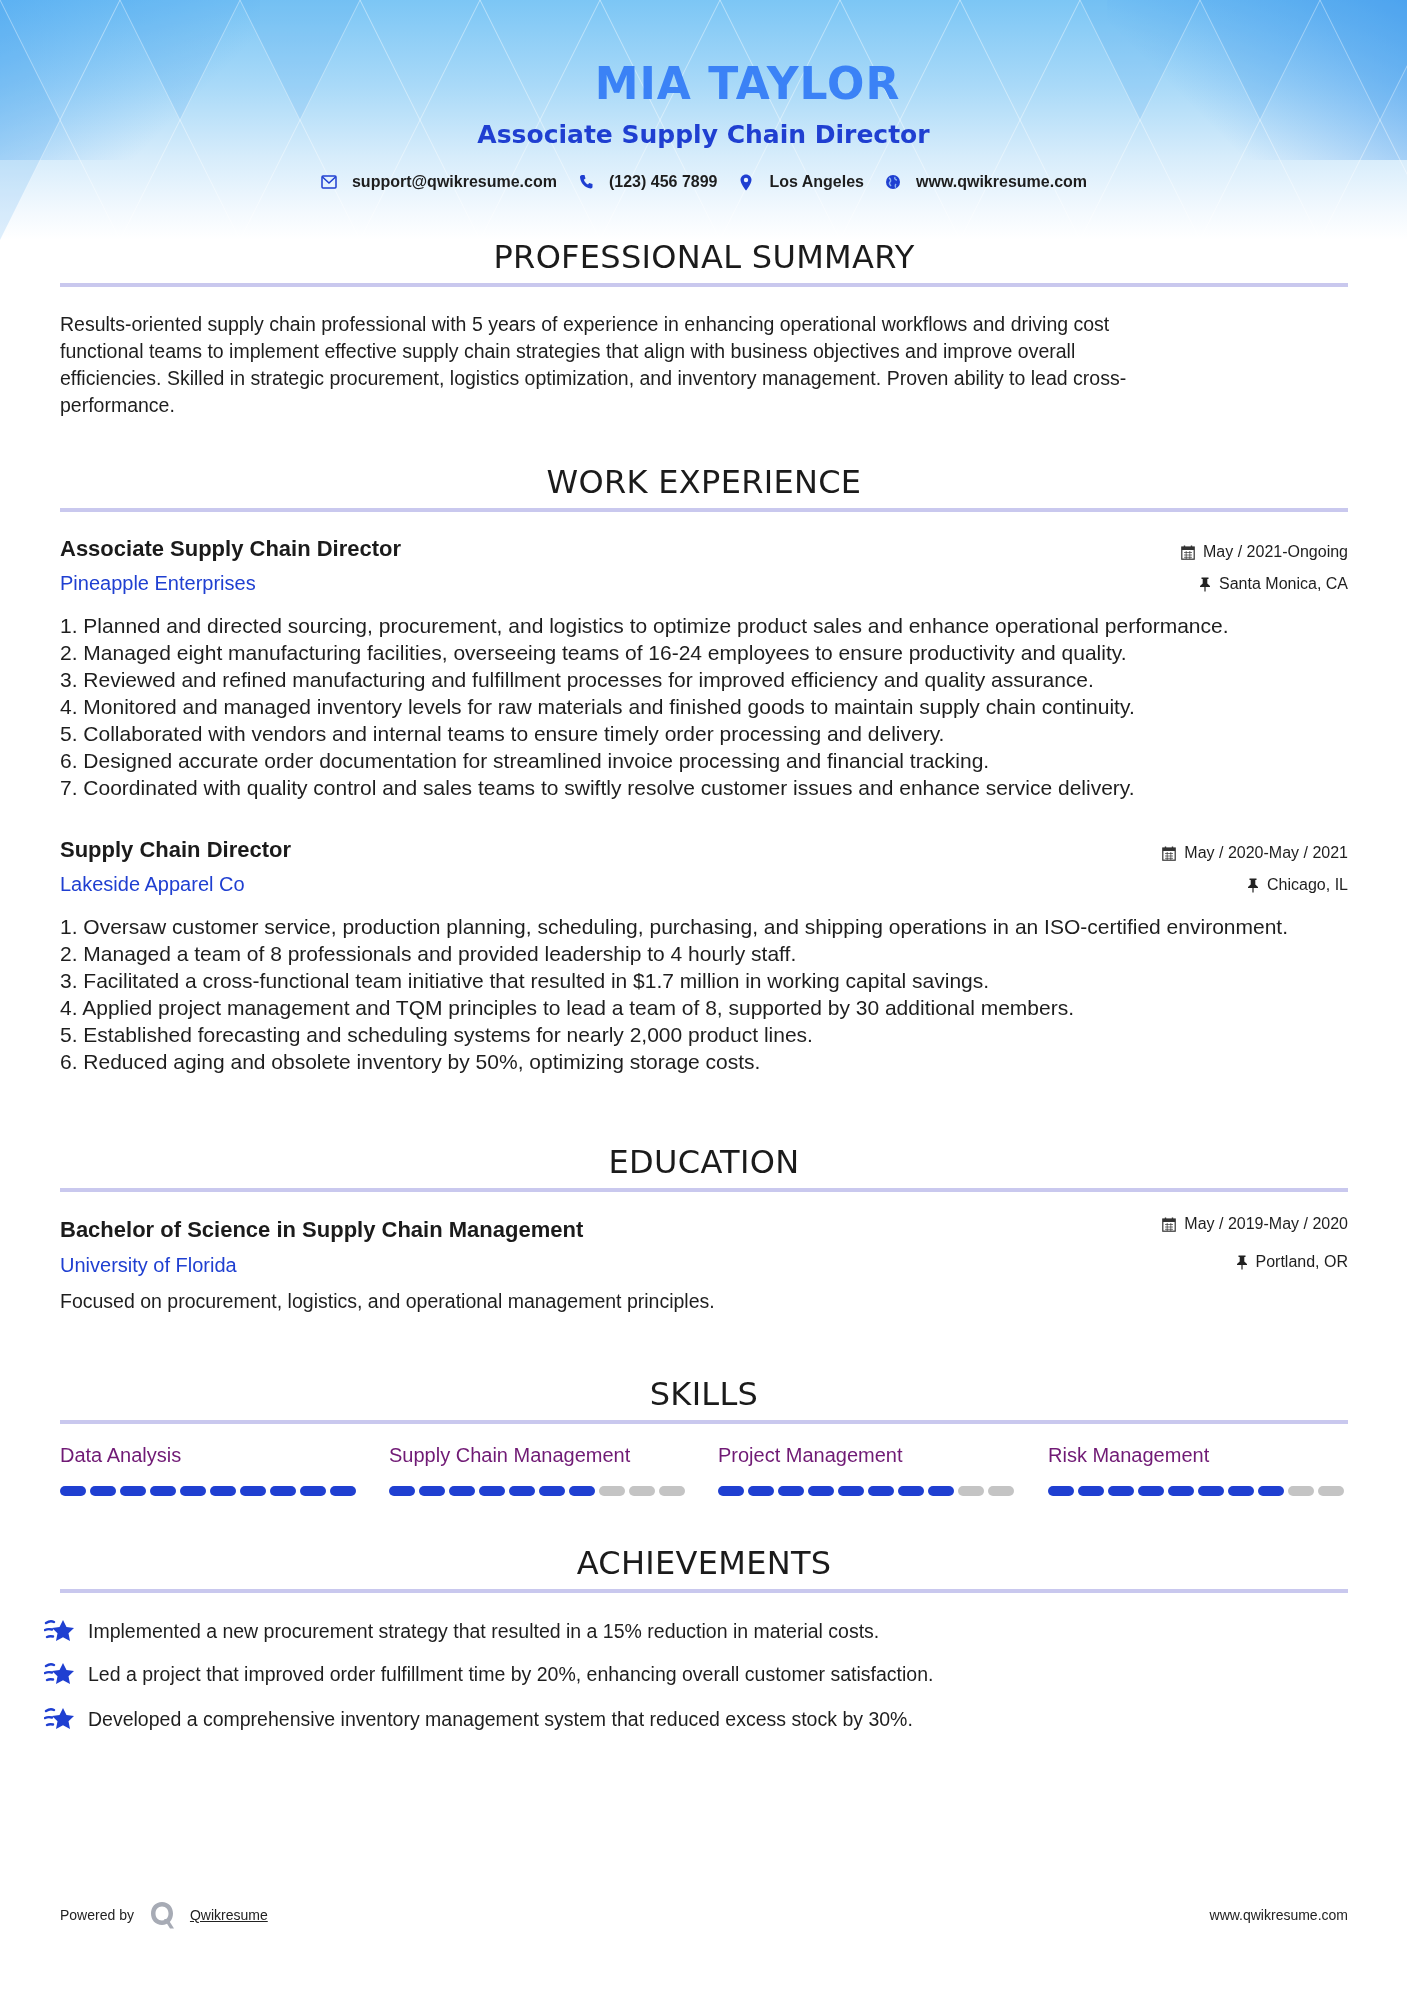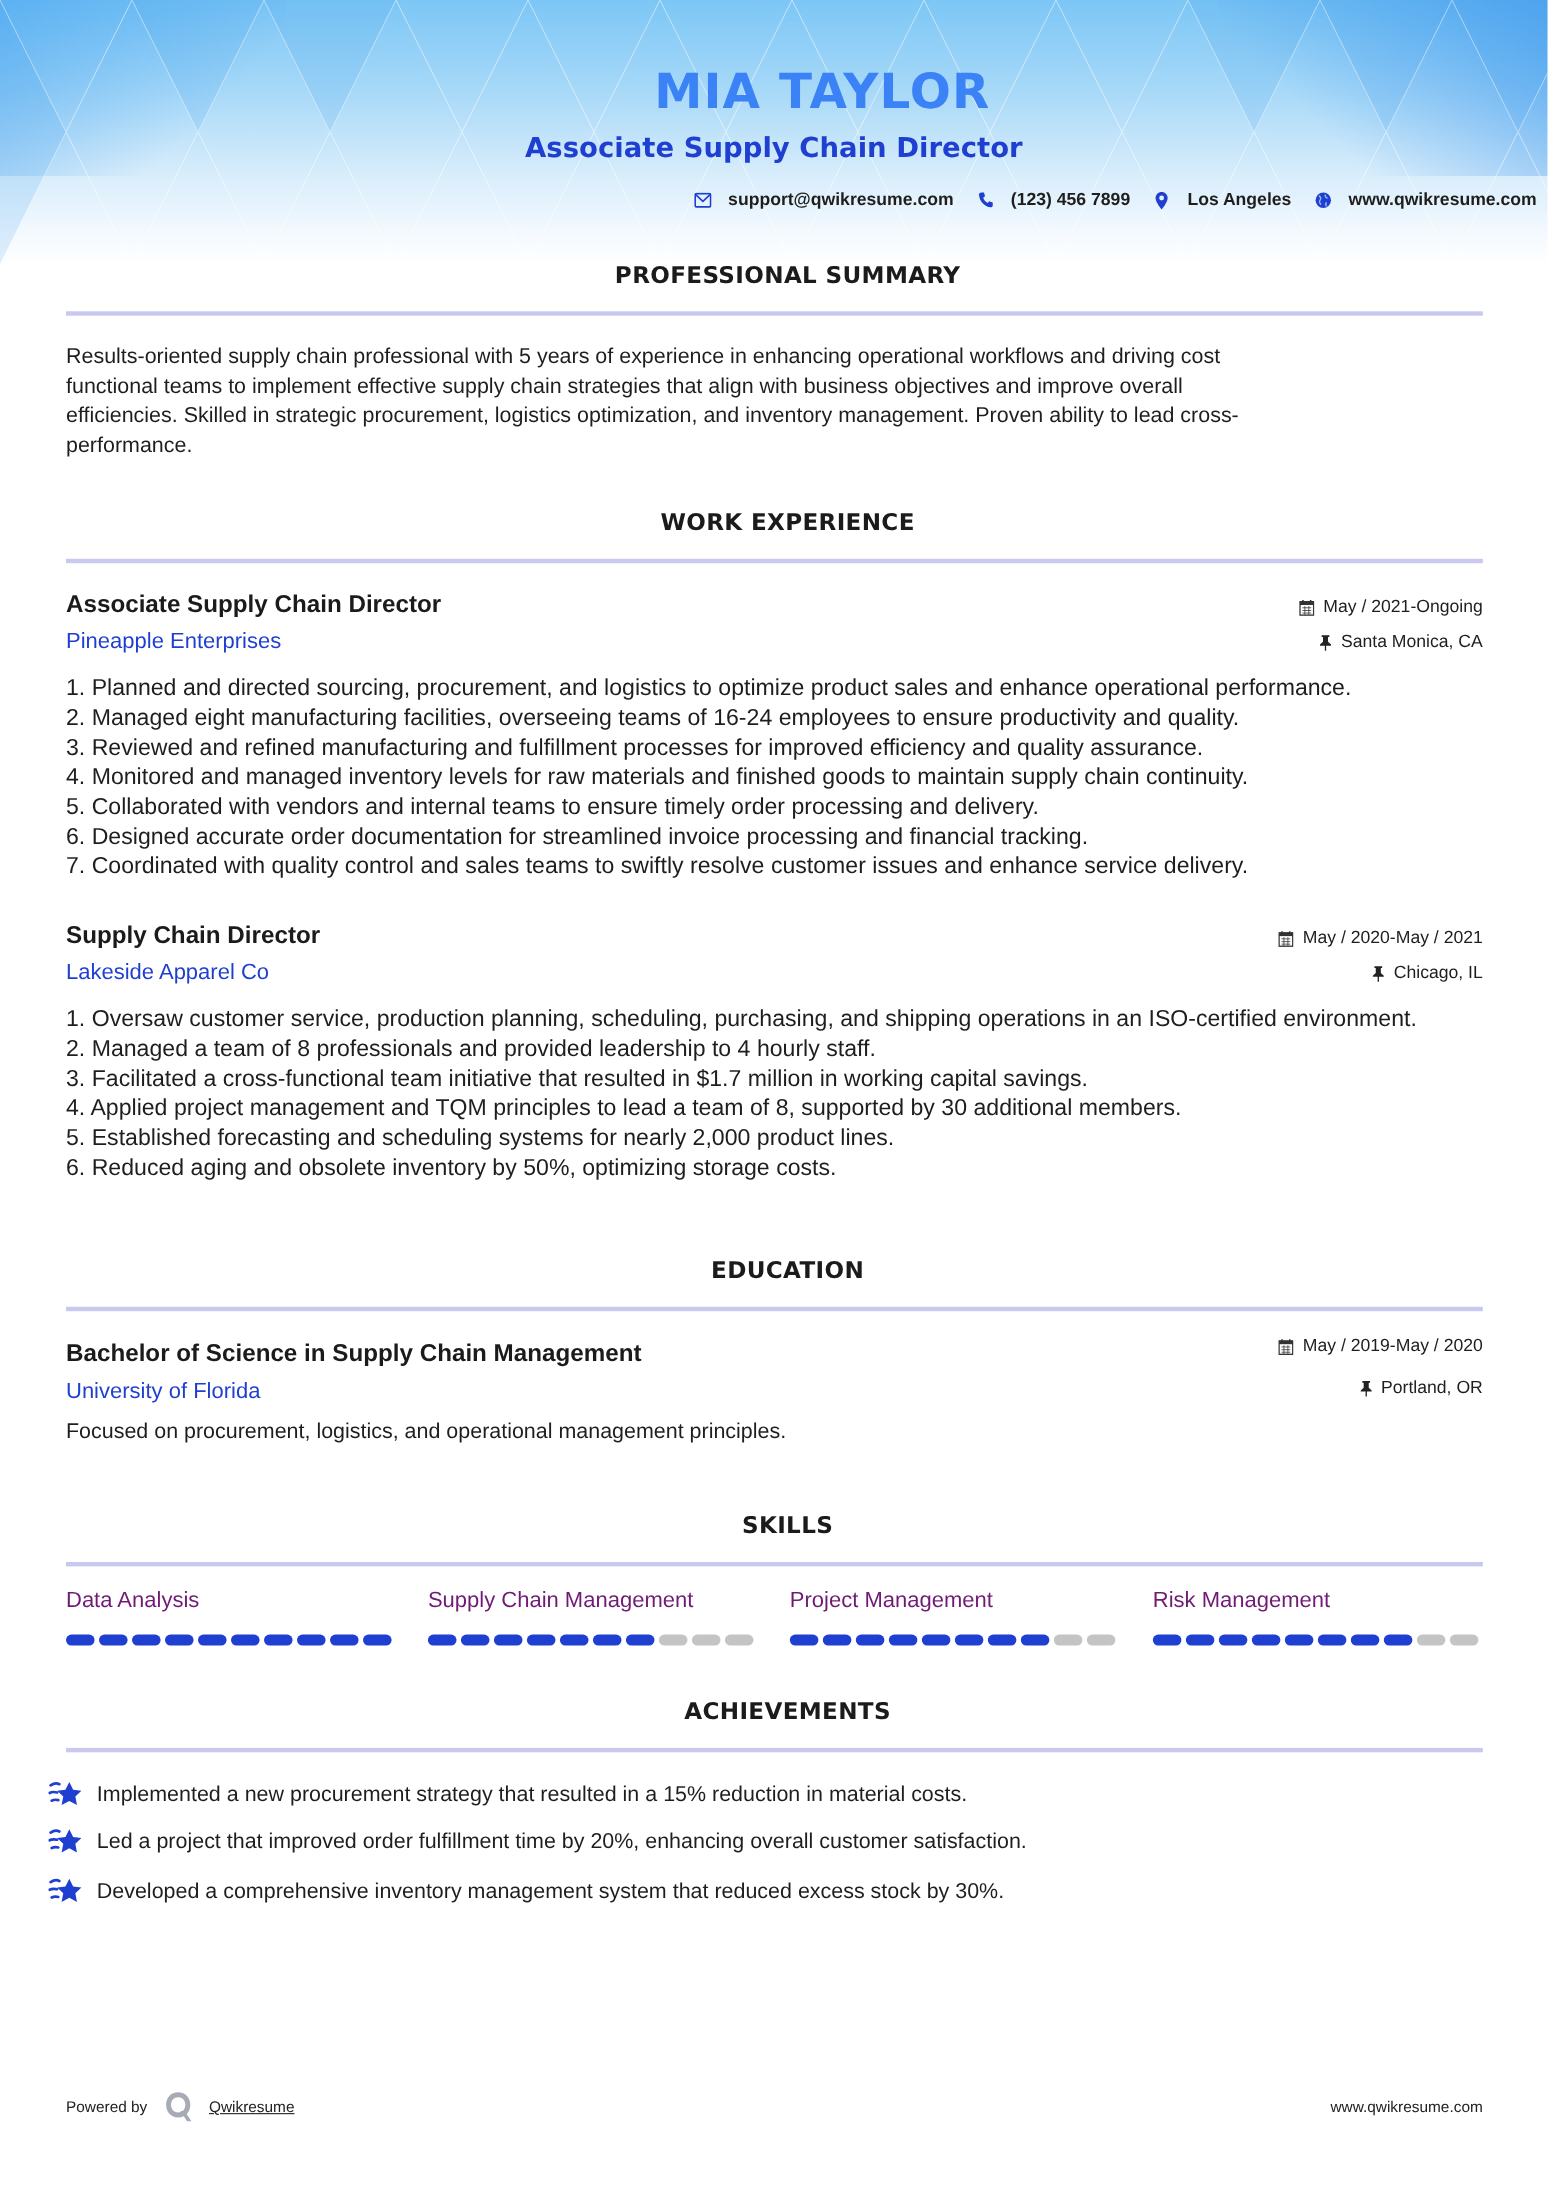--- a/index.html
+++ b/index.html
@@ -14,27 +14,27 @@
   .header svg.pattern { position: absolute; left: 0; top: 0; }
   .header .corner-l { position: absolute; left: 0; top: 0; width: 260px; height: 160px;
     background: linear-gradient(135deg, rgba(66,160,240,0.55) 0%, rgba(66,160,240,0) 70%); }
   .header .corner-r { position: absolute; right: 0; top: 0; width: 300px; height: 160px;
     background: linear-gradient(225deg, rgba(46,140,235,0.6) 0%, rgba(46,140,235,0) 70%); }
 
   .name { position: absolute; left: 0; width: 1407px; top: 58px; text-align: center;
     font-family: "DejaVu Sans", sans-serif; font-weight: bold; font-size: 44px; letter-spacing: 1px; color: #3b82f6; margin-left: 44px; }
   .role { position: absolute; left: 0; width: 1407px; top: 120px; text-align: center;
     font-family: "DejaVu Sans", sans-serif; font-weight: bold; font-size: 25px; color: #1f3fd1; }
-  .contacts { position: absolute; left: 0; width: 1407px; top: 173px; display: flex; justify-content: flex-end; align-items: center;
+  .contacts { position: absolute; left: 0; width: 1407px; top: 173px; display: flex; justify-content: center; align-items: center;
     font-size: 16px; font-weight: bold; color: #1e1e1e; }
   .contacts .ci { display: flex; align-items: center; margin: 0 10px; }
   .contacts .ico { width: 18px; height: 18px; margin-right: 14px; display: inline-flex; align-items: center; justify-content: center; }
 
-  .section-title { position: absolute; left: 72px; width: 1288px; text-align: center;
-    font-family: "DejaVu Sans", sans-serif; font-size: 21px; font-weight: 700; color: #1b1b1b; letter-spacing: 0.3px; }
+  .section-title { position: absolute; left: 60px; width: 1288px; text-align: center;
+    font-family: "DejaVu Sans", sans-serif; font-size: 32px; font-weight: 400; color: #1b1b1b; letter-spacing: 0.3px; }
   .divider { position: absolute; left: 60px; width: 1288px; height: 4px; background: #c9c8ee; }
 
   .para { position: absolute; left: 60px; width: 1288px; font-size: 19.5px; line-height: 27px; color: #1e1e1e; }
 
   .job-title { position: absolute; left: 60px; font-size: 22px; font-weight: bold; color: #1b1b1b; }
   .company { position: absolute; left: 60px; font-size: 20px; color: #1f3fd1; }
   .meta { position: absolute; right: 59px; font-size: 16px; color: #1e1e1e; display: flex; align-items: center; }
   .meta .ico { margin-right: 8px; display: inline-flex; }
 
   .list { position: absolute; left: 60px; width: 1300px; list-style: none; }

